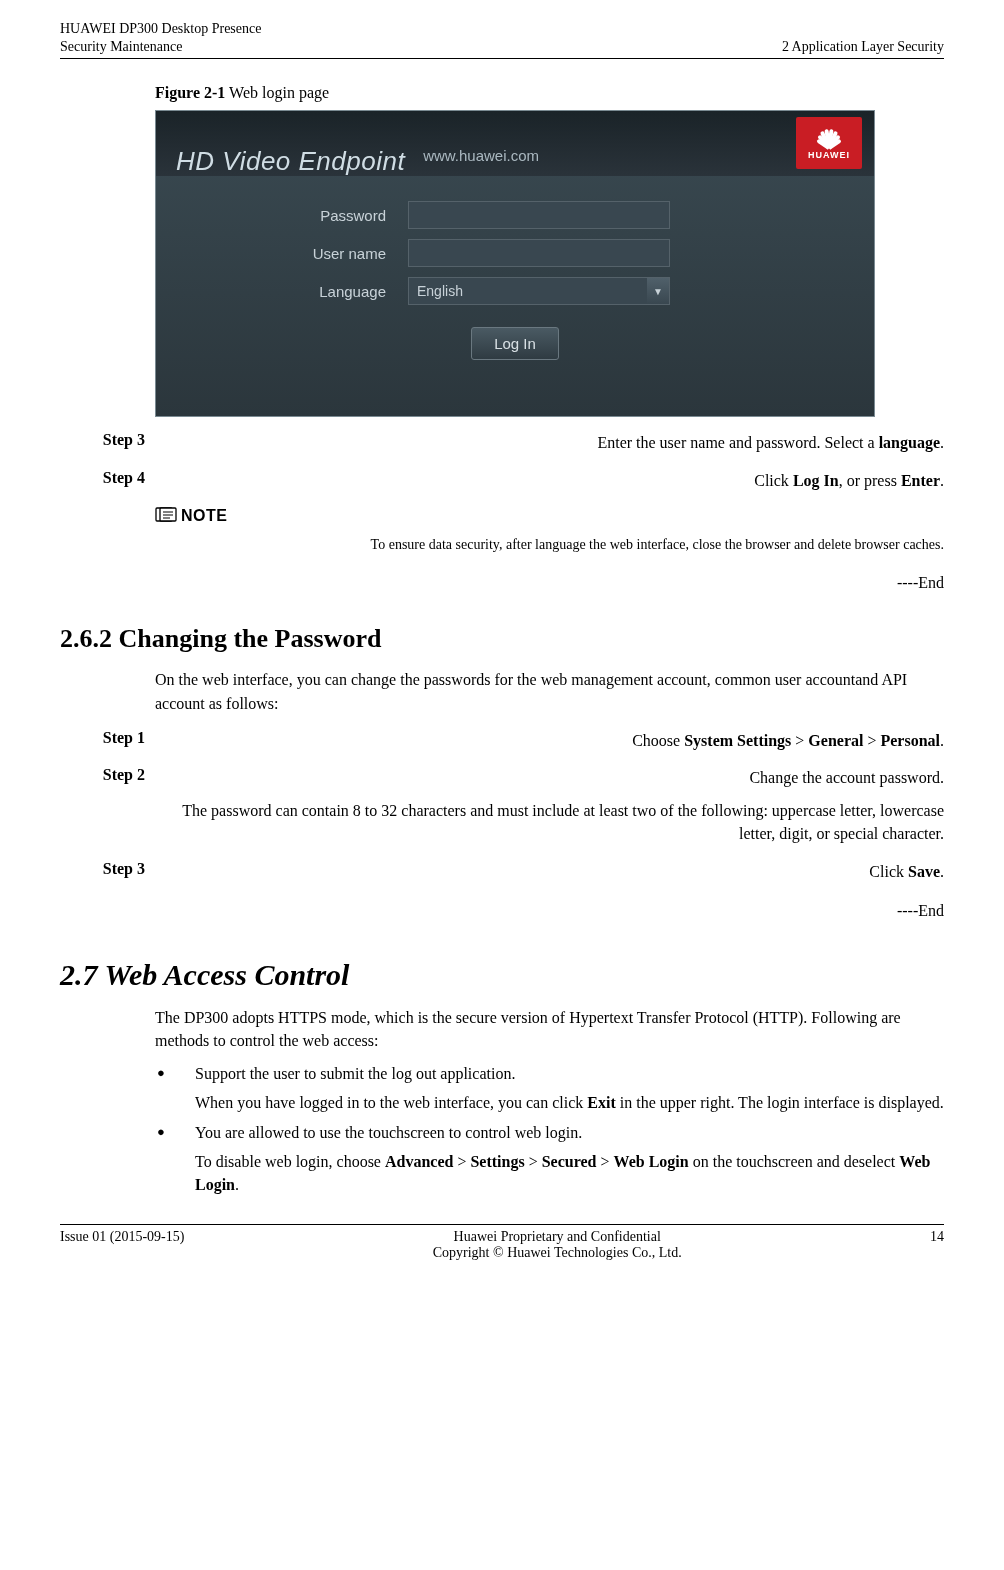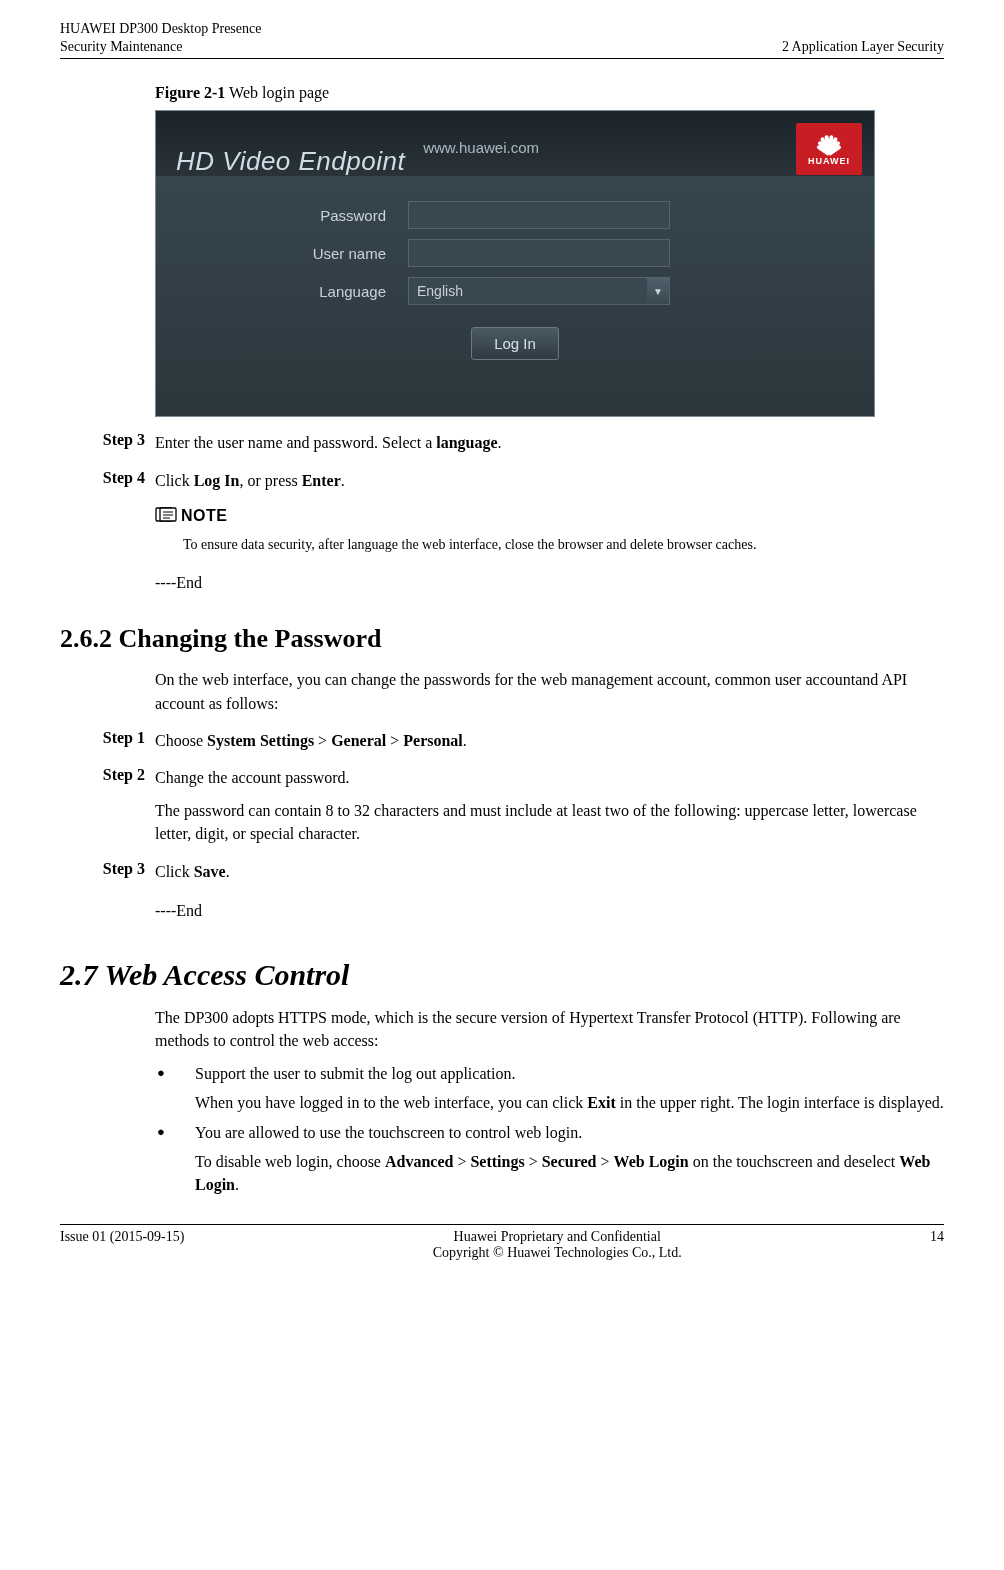--- a/index.html
+++ b/index.html
@@ -54,26 +54,26 @@
     font-weight: 300;
     color: #d0dde4;
     margin-right: 18px;
     letter-spacing: 0.5px;
     margin-top: 35px;
   }
   .login-url {
     font-size: 15px;
     color: #aab8c0;
     position: relative;
-    top: 4px;
+    top: 12px;
   }
   .logo-box {
     position: absolute;
     right: 12px;
-    top: 12px;
+    top: 6px;
     width: 66px;
     height: 52px;
     background: #c91d24;
     border-radius: 2px;
     display: flex;
     flex-direction: column;
     align-items: center;
     justify-content: center;
   }
   .logo-petals {
@@ -162,21 +162,21 @@
     margin: 14px 0 0 0;
   }
   .step-label {
     width: 95px;
     min-width: 95px;
     text-align: right;
     padding-right: 10px;
     font-weight: bold;
     box-sizing: border-box;
   }
-  .step-body { flex: 1; line-height: 1.45; }
+  .step-body { flex: 1; line-height: 1.45; text-align: right; }
   .step-para { margin: 10px 0 0 0; }
 
   .note-row {
     display: flex;
     align-items: center;
     margin-top: 12px;
   }
   .note-icon {
     display: inline-block;
     width: 22px;

